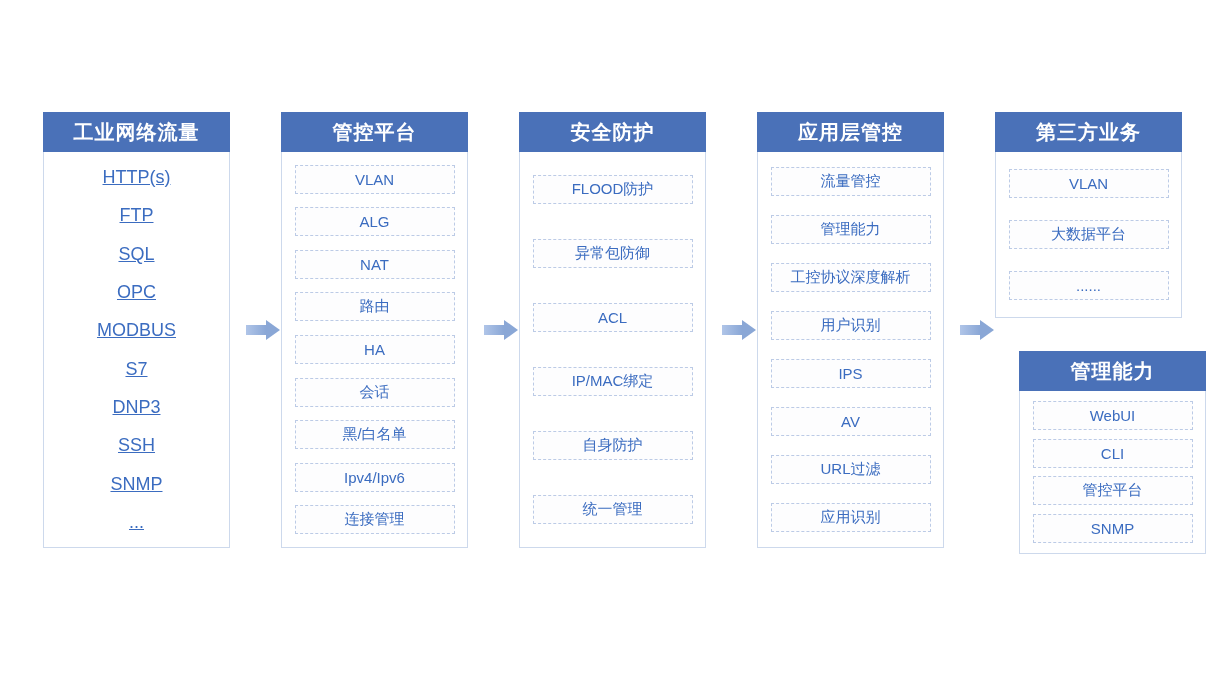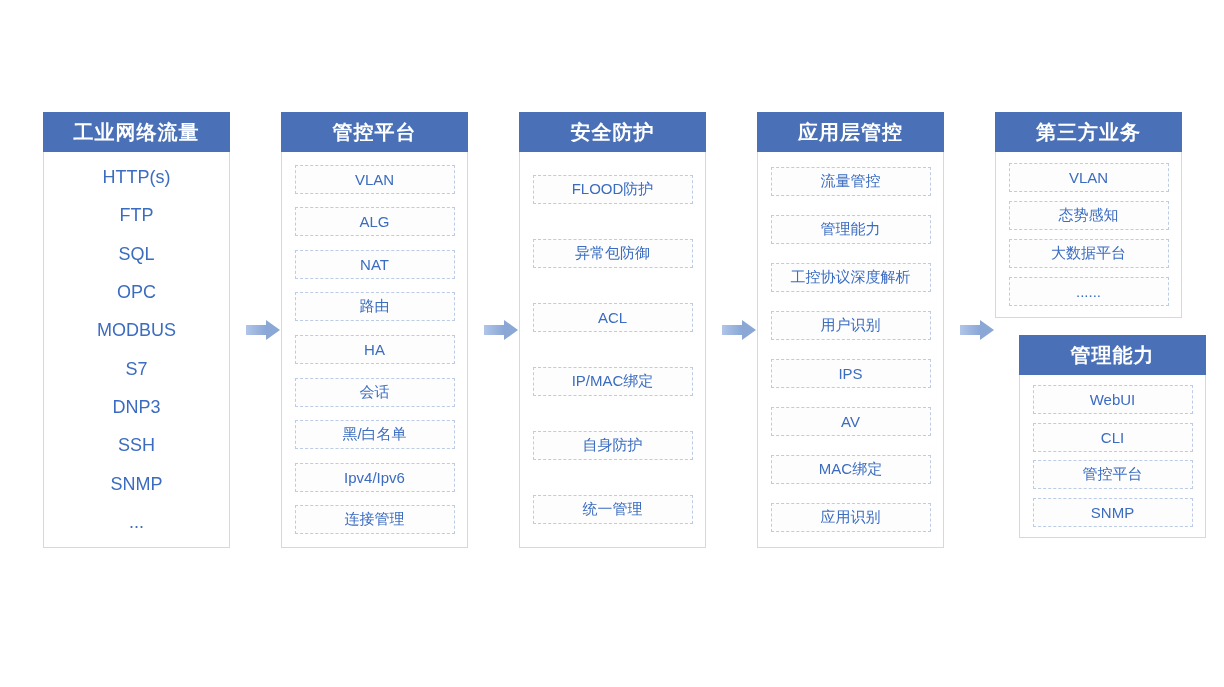--- a/index.html
+++ b/index.html
@@ -54,20 +54,21 @@
     display: flex;
     flex-direction: column;
     justify-content: space-around;
     align-items: center;
     padding: 6px 0;
   }
   .plain-item {
     color: var(--item-text);
     font-size: 18px;
     line-height: 1;
+    text-decoration: underline;
   }
   .dashed-item {
     box-sizing: border-box;
     width: 160px;
     height: 29px;
     border: 1px dashed var(--dashed-border);
     background: #fdfdfe;
     color: var(--item-text);
     font-size: 15px;
     display: flex;
@@ -99,21 +100,21 @@
     height: 0;
     border-left: 14px solid var(--arrow-color);
     border-top: 10px solid transparent;
     border-bottom: 10px solid transparent;
   }
   .right-stack {
     width: 187px;
     flex: none;
     display: flex;
     flex-direction: column;
-    gap: 17px;
+    gap: 33px;
     border-radius: 8px;
   }
   .column.small-top { height: 206px; }
   .column.small-bottom { height: 203px; margin-left: 24px; }
 </style>
 </head>
 <body>
 
 <div class="flow">
 
@@ -174,35 +175,34 @@
 
   <section class="column">
     <header class="col-header">应用层管控</header>
     <div class="col-body">
         <div class="dashed-item">流量管控</div>
         <div class="dashed-item">管理能力</div>
         <div class="dashed-item">工控协议深度解析</div>
         <div class="dashed-item">用户识别</div>
         <div class="dashed-item">IPS</div>
         <div class="dashed-item">AV</div>
-        <div class="dashed-item">MAC绑定</div>
+        <div class="dashed-item">URL过滤</div>
         <div class="dashed-item">应用识别</div>
       </div>
   </section>
 
   <div class="arrow-zone">
     <div class="arrow"></div>
   </div>
 
   <div class="right-stack">
     <section class="column small-top">
       <header class="col-header">第三方业务</header>
       <div class="col-body">
           <div class="dashed-item">VLAN</div>
-          <div class="dashed-item">态势感知</div>
           <div class="dashed-item">大数据平台</div>
           <div class="dashed-item">......</div>
         </div>
     </section>
     <section class="column small-bottom">
       <header class="col-header">管理能力</header>
       <div class="col-body">
           <div class="dashed-item">WebUI</div>
           <div class="dashed-item">CLI</div>
           <div class="dashed-item">管控平台</div>

